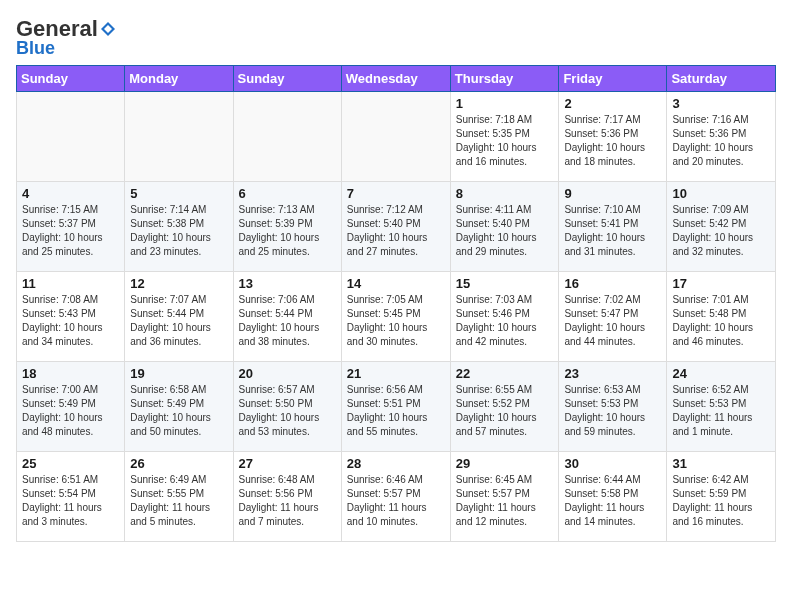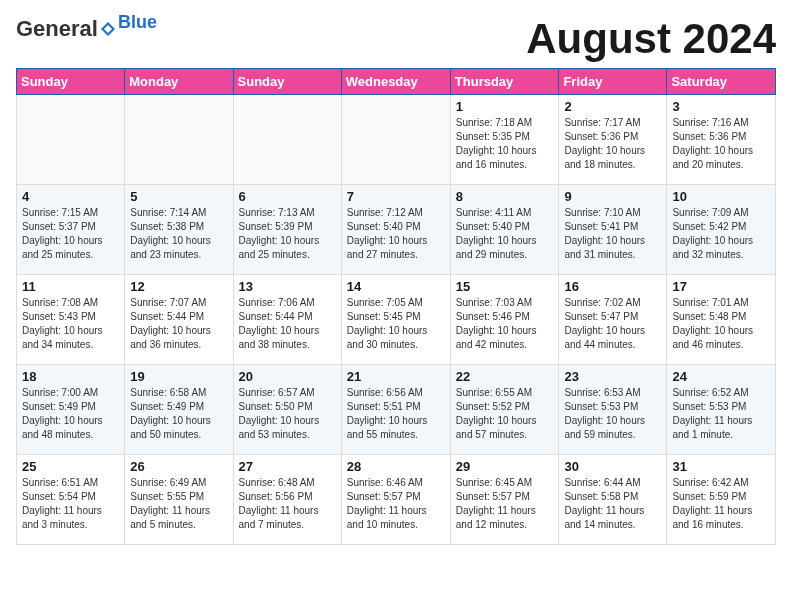--- a/index.html
+++ b/index.html
@@ -11,21 +11,21 @@
       padding: 16px;
     }
     .header-area {
       display: flex;
       align-items: flex-start;
       justify-content: space-between;
       margin-bottom: 6px;
     }
     .logo {
       display: flex;
-      flex-direction: row;
+      flex-direction: column;
       align-items: flex-start;
     }
     .title-block {
       text-align: right;
     }
     .month-title {
       font-size: 42px;
       font-weight: bold;
       color: #1a1a1a;
       line-height: 1.1;
@@ -33,21 +33,21 @@
     .location-title {
       font-size: 17px;
       color: #333;
     }
     .calendar {
       width: 100%;
       border-collapse: collapse;
       border: 1px solid #ccc;
     }
     .calendar th {
-      background-color: #ec4899;
+      background-color: #8b5cf6;
       color: #fff;
       font-size: 13px;
       font-weight: bold;
       padding: 5px 4px;
       text-align: left;
       border: 1px solid #1a5faa;
     }
     .calendar td {
       vertical-align: top;
       padding: 4px 5px;
@@ -85,21 +85,20 @@
     <div style="display:flex; align-items:center;">
       <span style="font-size:22px; font-weight:bold; color:#333;">General</span>
       <svg width="18" height="18" viewBox="0 0 18 18" style="margin:0 1px;">
         <polygon points="9,2 16,9 9,16 2,9" fill="#2070c8"></polygon>
         <polygon points="9,5 13,9 9,13 5,9" fill="#fff"></polygon>
       </svg>
     </div>
     <span style="font-size:18px; font-weight:bold; color:#2070c8; margin-top:-4px;">Blue</span>
   </div>
   <div class="title-block">
-    <div class="month-title">August 2024</div>
   </div>
 </div>
 
 <table class="calendar">
   <thead>
     <tr>
       <th>Sunday</th>
       <th>Monday</th>
       <th>Sunday</th>
       <th>Wednesday</th>

